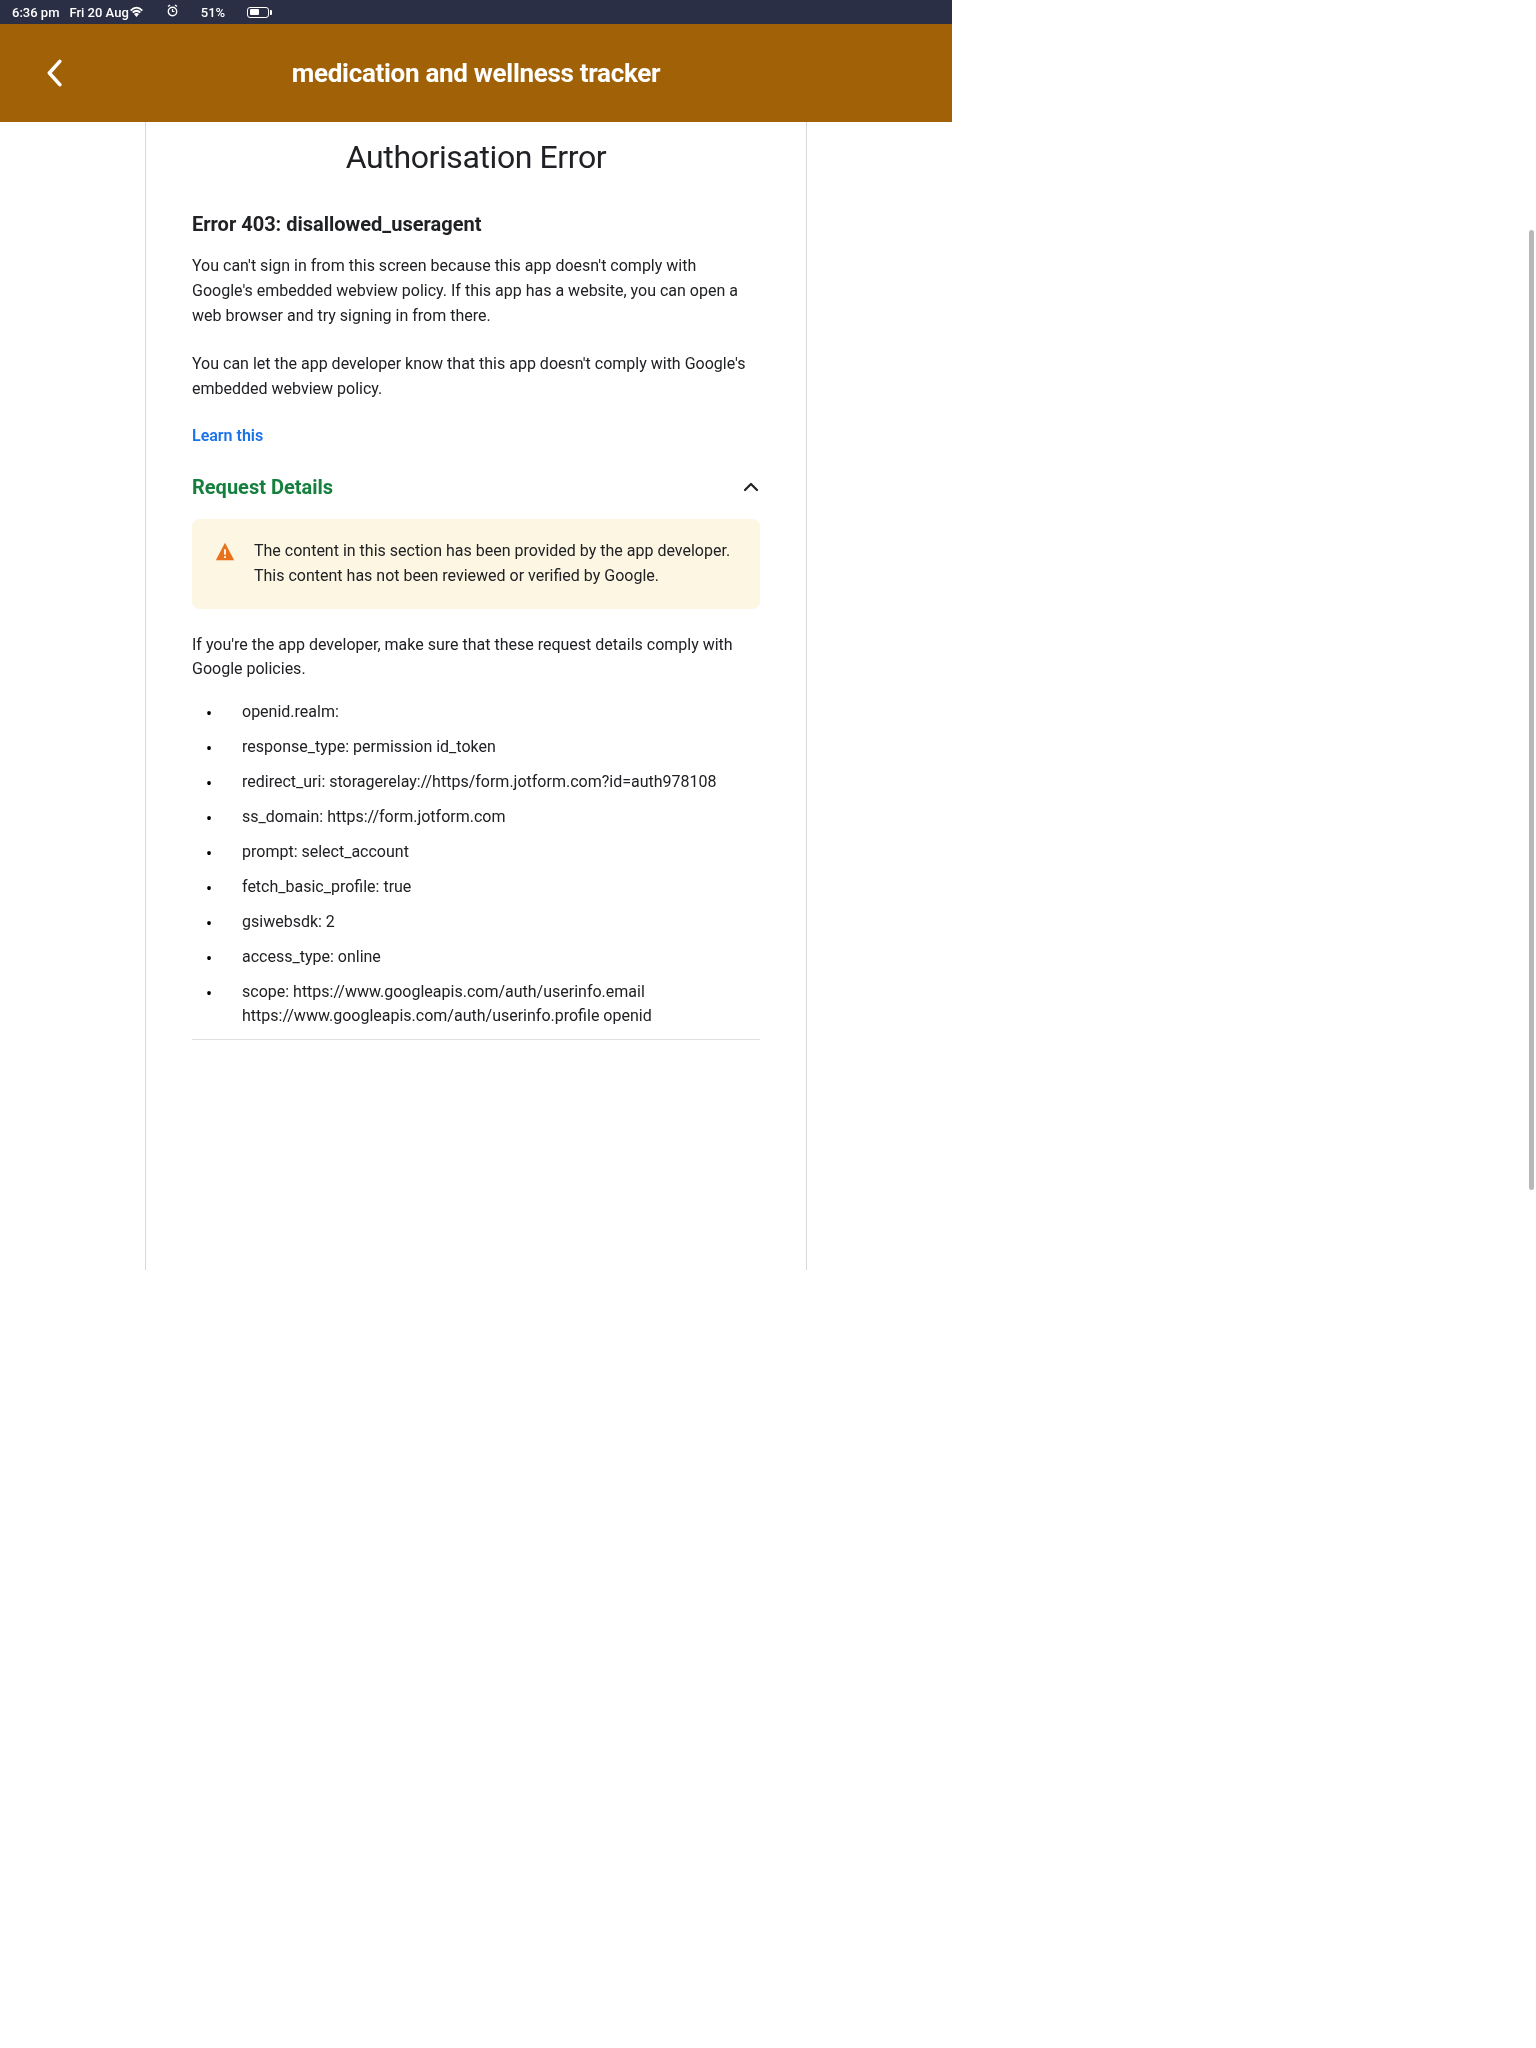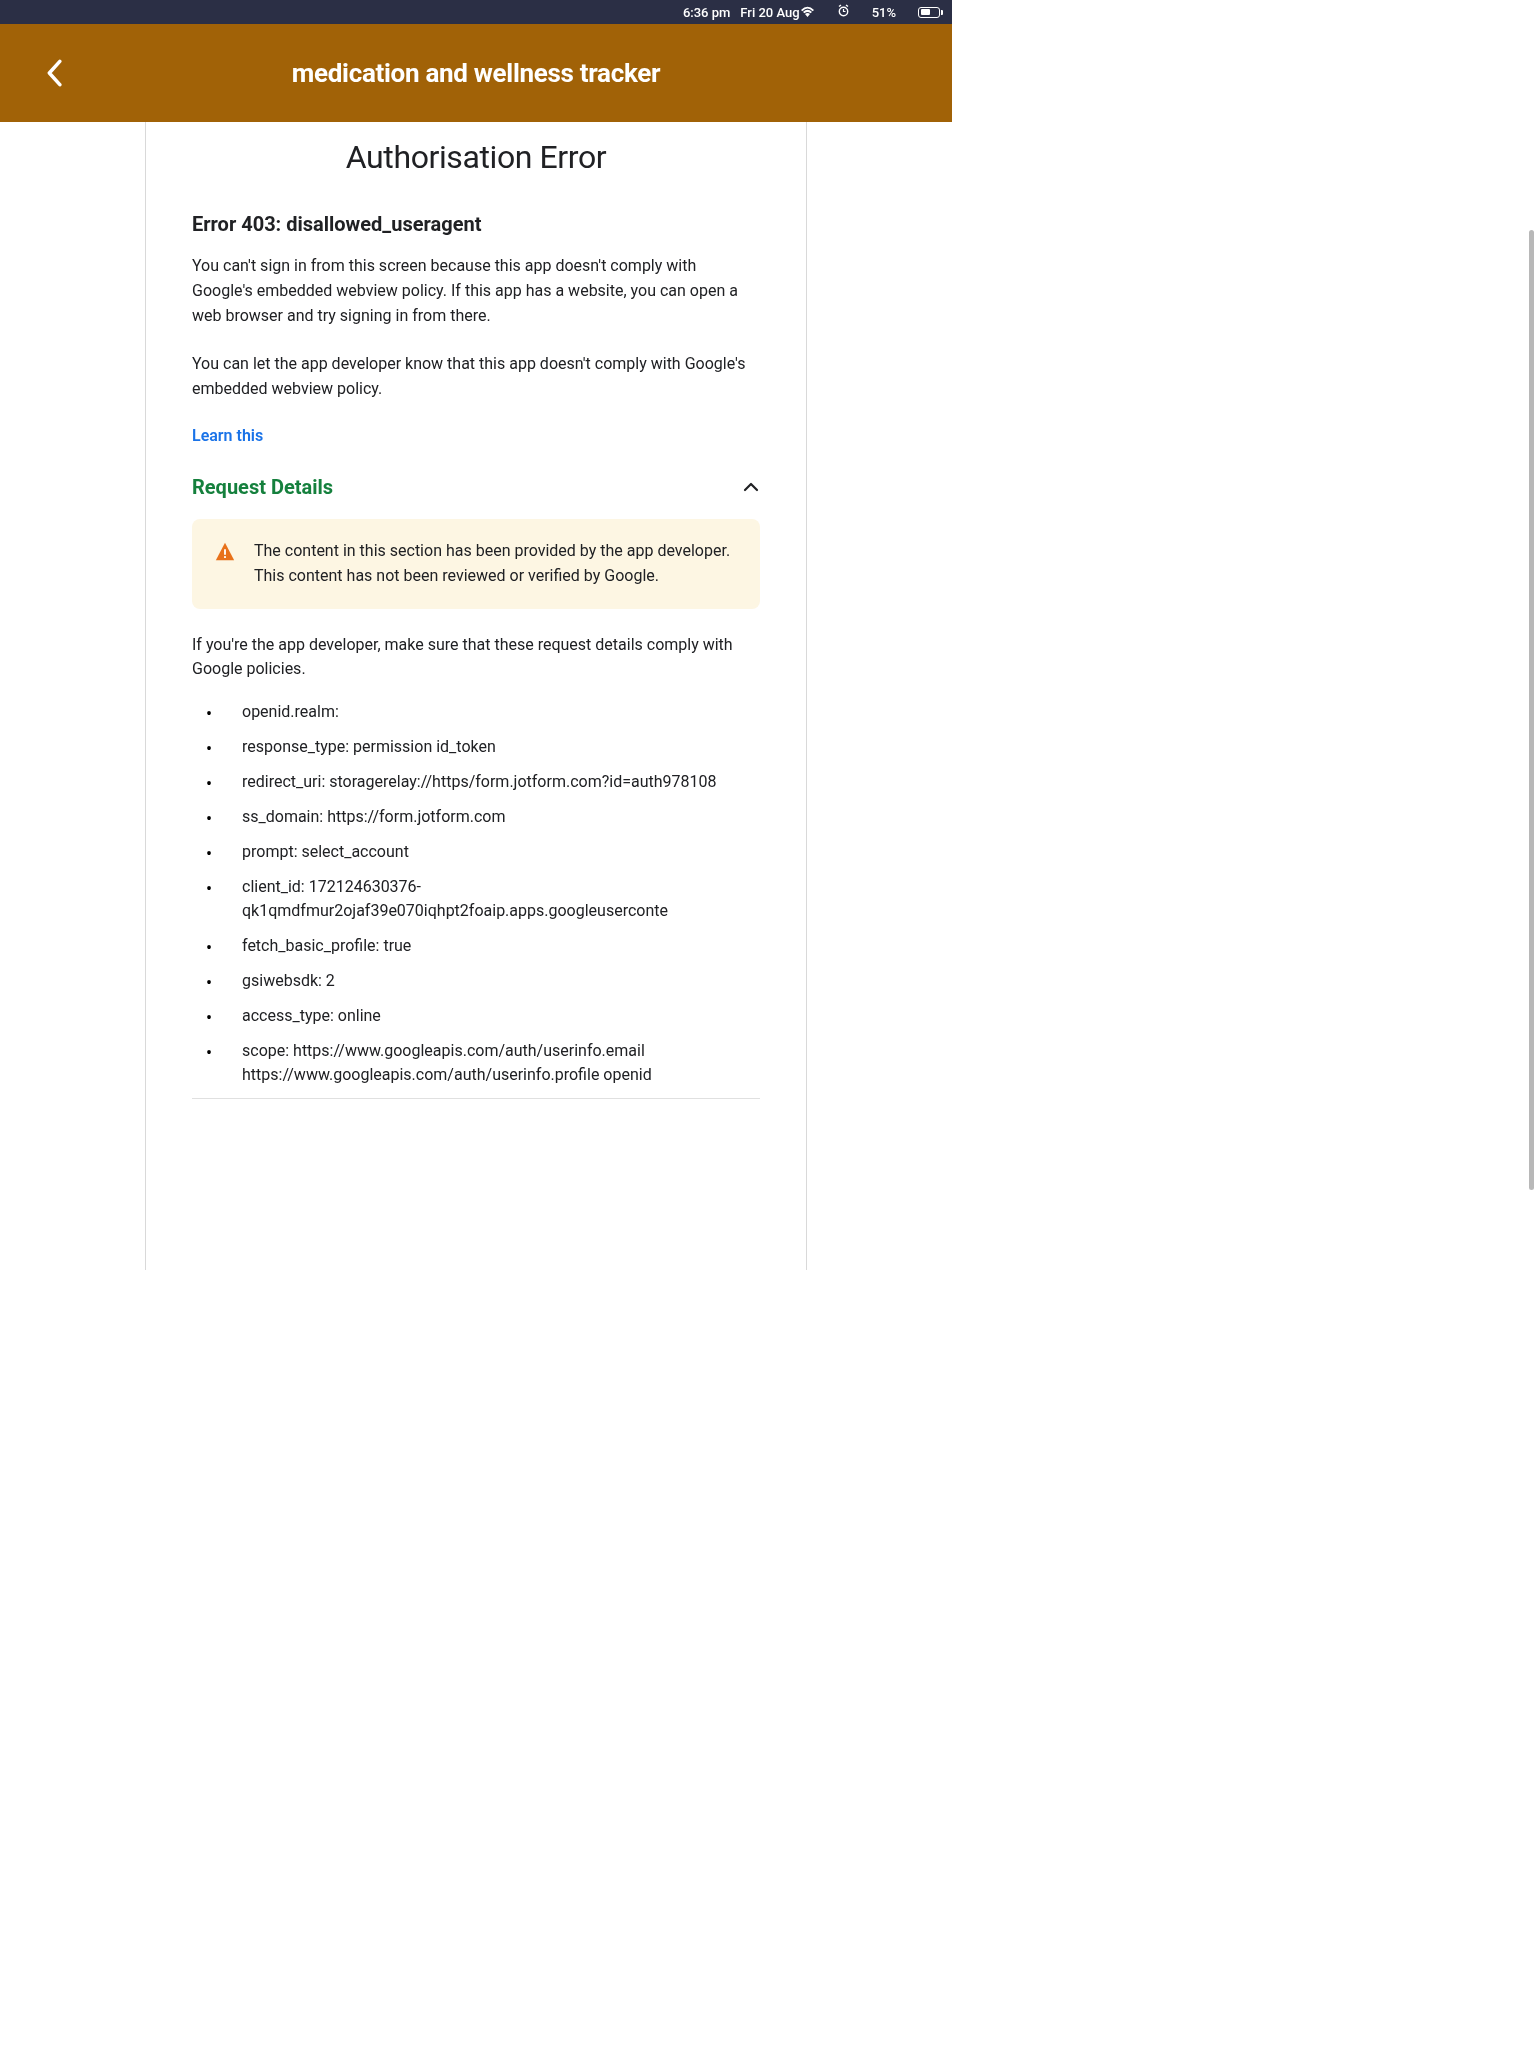--- a/index.html
+++ b/index.html
@@ -9,21 +9,21 @@
       font-family: -apple-system, BlinkMacSystemFont, "Segoe UI", Roboto, Arial, sans-serif;
       background: #fff;
       overflow: hidden;
     }
     
     .status-bar {
       background: #2b2f45;
       color: #fff;
       height: 24px;
       display: flex;
-      justify-content: flex-end;
+      justify-content: flex-start;
       align-items: center;
       padding: 0 12px;
       font-size: 13px;
       font-weight: 500;
     }
     .status-left { display: flex; gap: 10px; }
     .status-right { display: flex; align-items: center; gap: 22px; }
     .wifi-icon, .alarm-icon { font-size: 13px; }
     .battery-icon {
       width: 22px; height: 11px;
@@ -249,21 +249,20 @@
     </div>
 
     <p class="dev-note">If you're the app developer, make sure that these request details comply with Google policies.</p>
 
     <ul class="details-list">
       <li>openid.realm:</li>
       <li>response_type: permission id_token</li>
       <li>redirect_uri: storagerelay://https/form.jotform.com?id=auth978108</li>
       <li>ss_domain: https://form.jotform.com</li>
       <li>prompt: select_account</li>
-      <li>client_id: 172124630376-qk1qmdfmur2ojaf39e070iqhpt2foaip.apps.googleuserconte</li>
       <li>fetch_basic_profile: true</li>
       <li>gsiwebsdk: 2</li>
       <li>access_type: online</li>
       <li>scope: https://www.googleapis.com/auth/userinfo.email https://www.googleapis.com/auth/userinfo.profile openid</li>
     </ul>
     <hr class="divider">
   </div>
 </div>
 
 <div class="scrollbar-track"></div>

